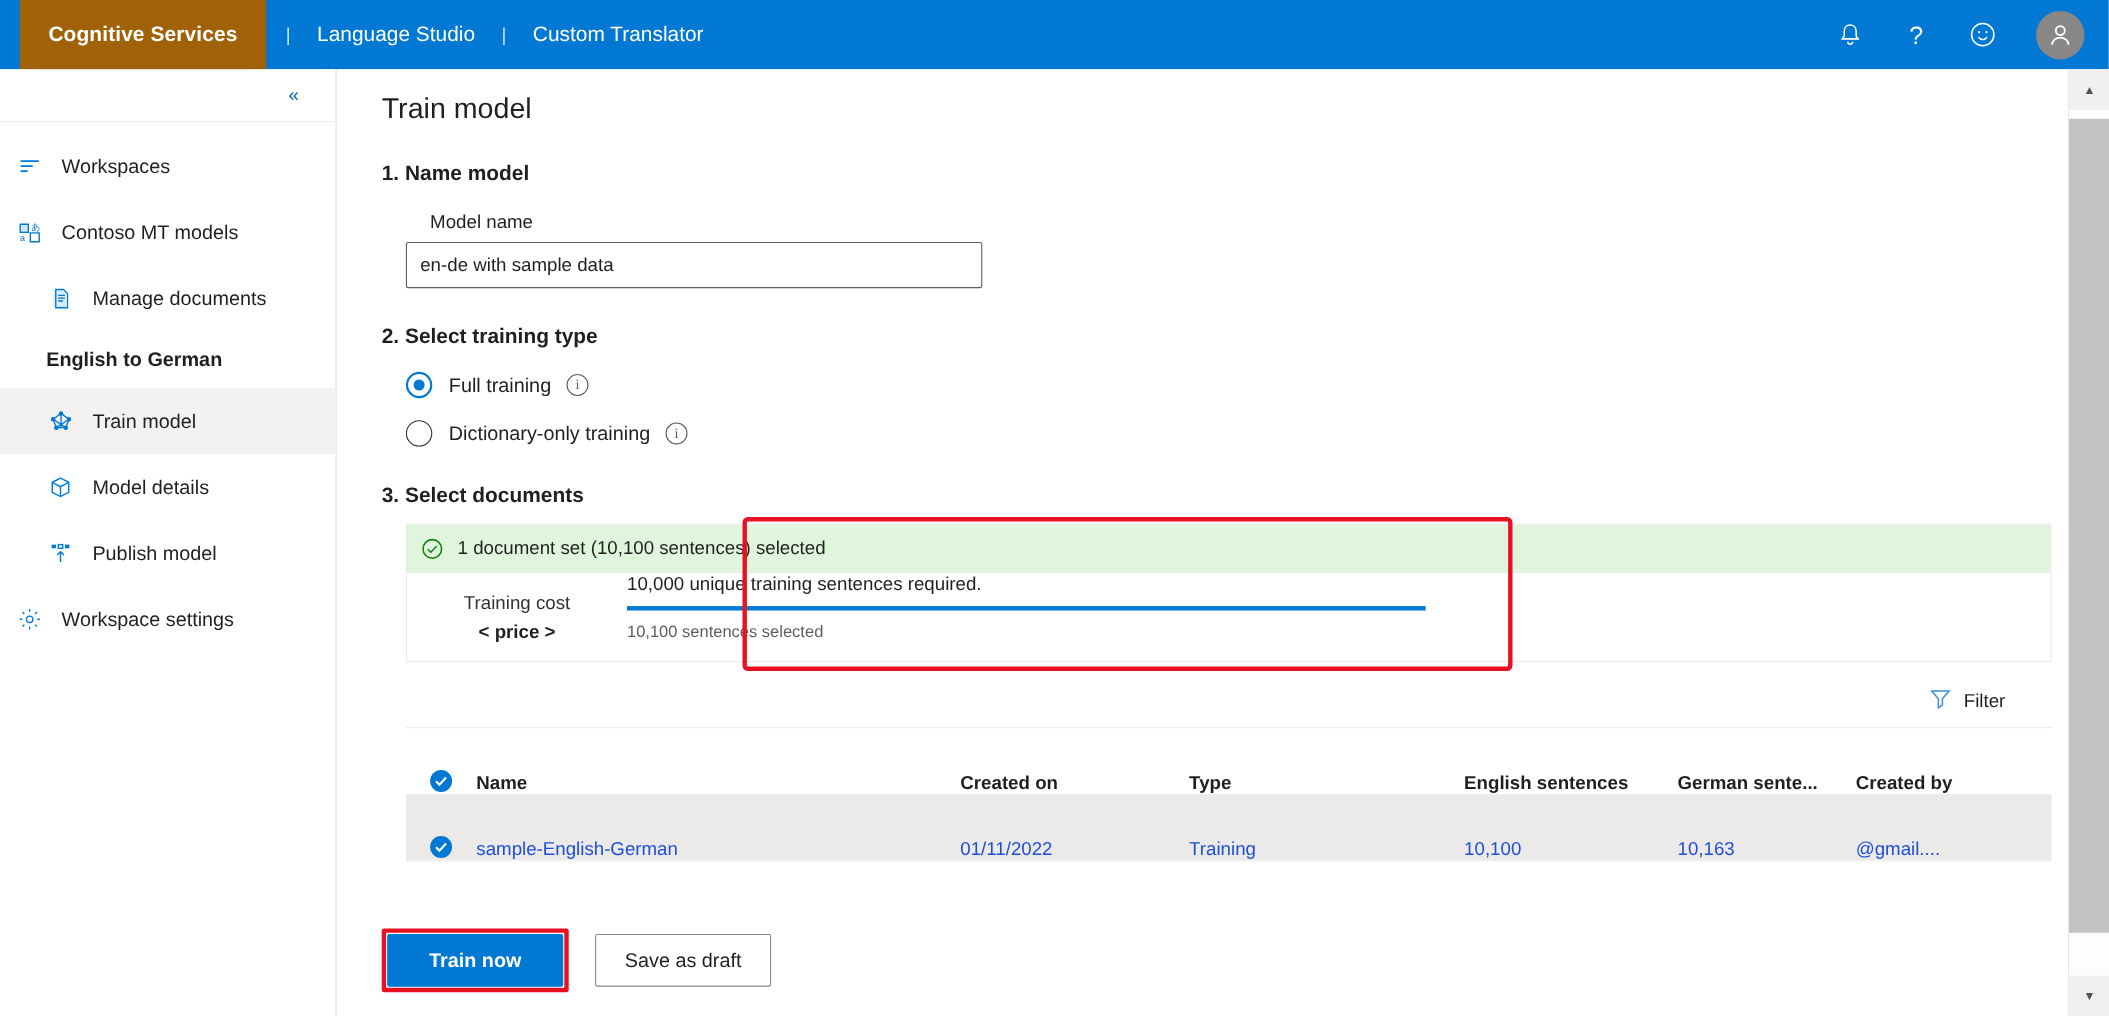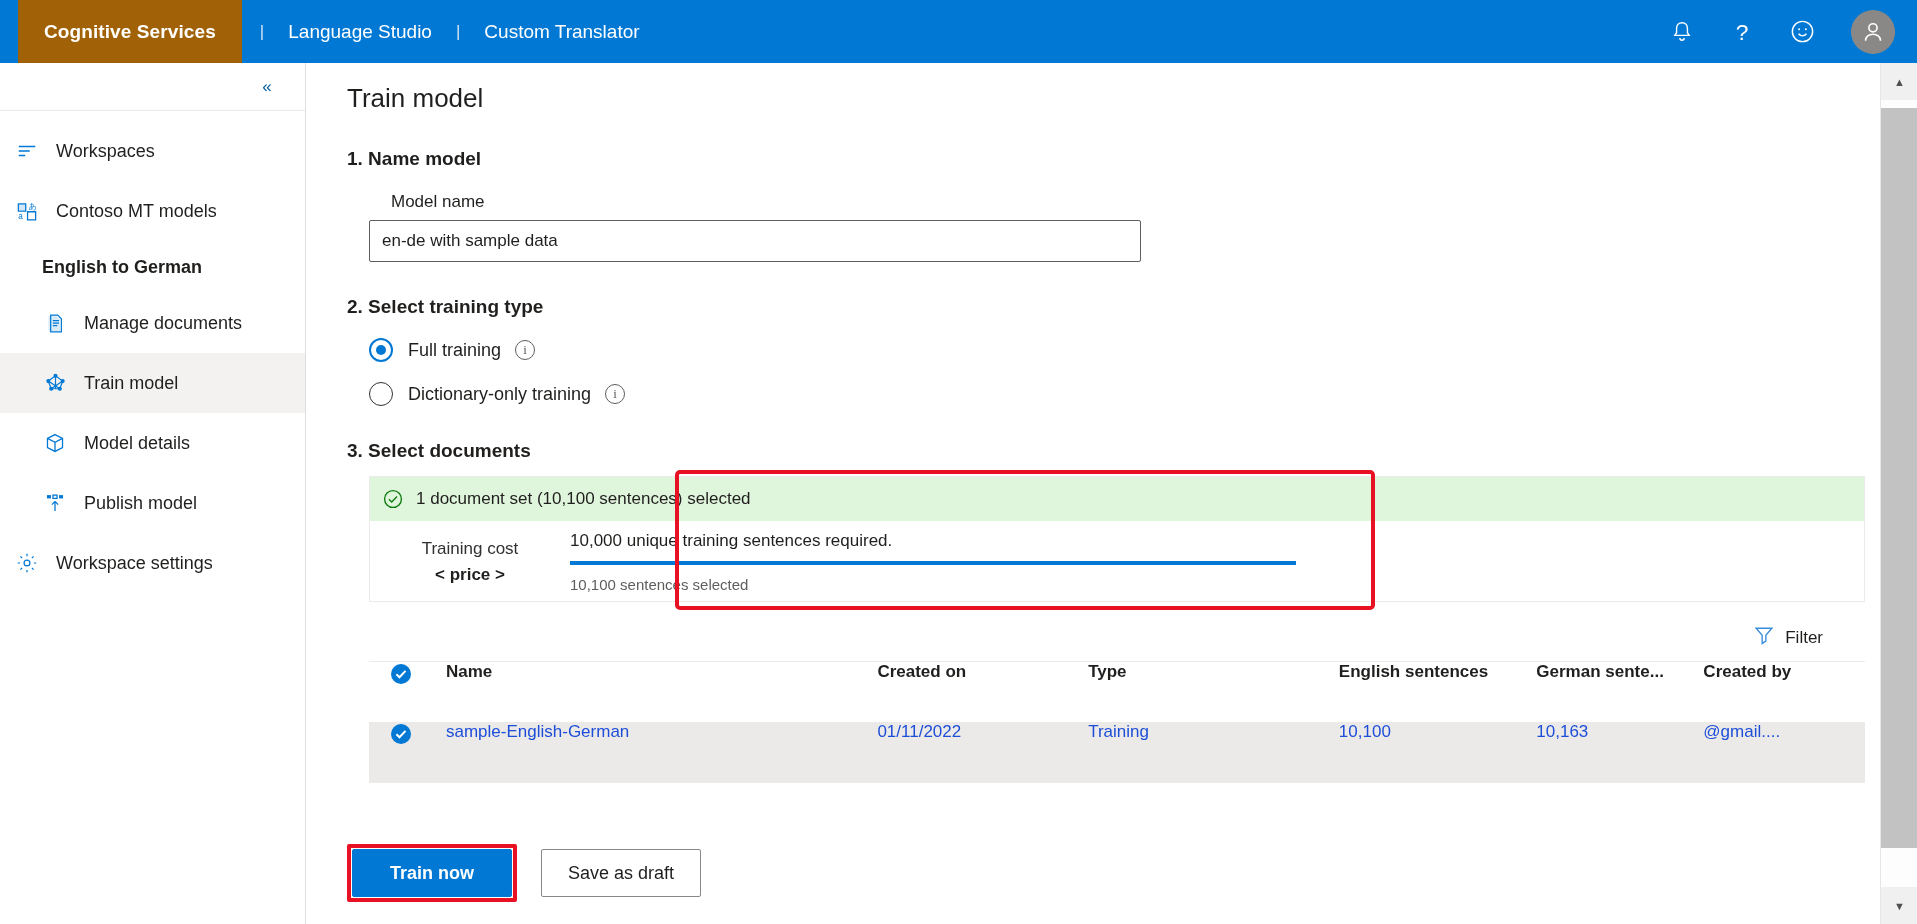--- a/index.html
+++ b/index.html
@@ -89,21 +89,21 @@
   .step-heading {
     font-size: 19px; font-weight: 700; color: #201f1e;
     padding-left: 40px; margin-top: 34px;
   }
 
   .field-label {
     font-size: 17px; color: #201f1e; padding-left: 84px; margin-top: 22px;
   }
   .model-name-input {
     margin-left: 62px; margin-top: 8px;
-    width: 772px; height: 42px;
+    width: 524px; height: 42px;
     border: 1px solid #605e5c; border-radius: 2px;
     font-family: "Liberation Sans", sans-serif;
     font-size: 17px; color: #201f1e; padding: 0 12px;
     background: #ffffff; outline: none;
   }
 
   .radio-row {
     display: flex; align-items: center; margin-left: 62px; margin-top: 20px;
     cursor: pointer;
   }
@@ -136,21 +136,21 @@
     padding-left: 12px; font-size: 17px; color: #201f1e;
   }
   .docset-banner .check-circle { margin-right: 12px; display: flex; }
   .docset-body { display: flex; height: 80px; }
   .cost-col {
     width: 200px; display: flex; flex-direction: column;
     align-items: center; justify-content: center; padding-top: 2px;
   }
   .cost-title { font-size: 17px; color: #323130; }
   .cost-value { font-size: 17px; color: #201f1e; font-weight: 700; margin-top: 6px; }
-  .meter-col { flex: 1; padding-top: 10px; padding-right: 10px; }
+  .meter-col { flex: 1; padding-right: 10px; }
   .meter-title { font-size: 17px; color: #201f1e; }
   .meter-bar {
     height: 4px; background: #edebe9; margin-top: 10px; width: 726px;
     position: relative;
   }
   .meter-fill { position: absolute; left: 0; top: 0; height: 4px; background: #0078d4; width: 100%; }
   .meter-sub { font-size: 15px; color: #605e5c; margin-top: 11px; }
 
   .redbox {
     position: absolute; left: 368px; top: -6px;
@@ -165,21 +165,21 @@
     width: 1558px; padding-right: 40px; margin-top: 18px;
   }
   .filter-btn {
     display: flex; align-items: center; gap: 10px; cursor: pointer;
     font-size: 17px; color: #201f1e; padding: 4px 2px;
   }
 
   
   .doc-table { margin-left: 62px; width: 1496px; margin-top: 6px; }
   .table-head-rule { border-top: 1px solid #edebe9; }
-  .trow { display: flex; align-items: flex-start; height: 60px; gap: 13px; }
+  .trow { display: flex; align-items: flex-end; height: 60px; }
   .trow.head { font-size: 17px; font-weight: 700; color: #201f1e; }
   .trow.body { background: #eceae9; font-size: 17px; color: #1d4ed8; }
   .cell-check {
     width: 64px; min-width: 64px; display: flex; align-items: center;
     justify-content: center; cursor: pointer;
   }
   .c-name { width: 440px; }
   .c-created { width: 208px; }
   .c-type { width: 250px; }
   .c-eng { width: 194px; }
@@ -285,33 +285,33 @@
           <path d="M3 4h7v7H3z" fill="#0078d4" stroke="none" opacity=".18"></path>
           <path d="M2.6 4.2h8v8h-8z"></path>
           <text x="13.5" y="10" font-size="9" fill="#0078d4" stroke="none" font-family="Liberation Sans, sans-serif">あ</text>
           <text x="2.5" y="21" font-size="9" fill="#0078d4" stroke="none" font-family="Liberation Sans, sans-serif">a</text>
           <path d="M12.6 12.8h8.8v8.8h-8.8z"></path>
         </svg>
       </span>
       <span class="nav-label">Contoso MT models</span>
     </div>
 
-    <div class="nav-item section-label">
-      <span class="nav-label">English to German</span>
-    </div>
-
     <div class="nav-item sub">
       <span class="nav-icon">
         <svg width="21" height="21" viewBox="0 0 24 24" fill="none" stroke="#0078d4" stroke-width="1.4">
           <path d="M4 3h9l4 4v14H4z" fill="#0078d4" opacity=".15" stroke="none"></path>
           <path d="M6.5 2.5h8l4.2 4.2v14.8H6.5z"></path>
           <path d="M9 8.6h7M9 11.5h7M9 14.4h5"></path>
         </svg>
       </span>
       <span class="nav-label">Manage documents</span>
+    </div>
+
+    <div class="nav-item section-label">
+      <span class="nav-label">English to German</span>
     </div>
 
     <div class="nav-item sub selected">
       <span class="nav-icon">
         <svg width="23" height="23" viewBox="0 0 24 24" fill="none" stroke="#0078d4" stroke-width="1.25">
           <path d="M4.5 9.5 12 4l7.5 5.5-3 8h-9z"></path>
           <path d="M4.5 9.5 16.5 17.5M19.5 9.5 7.5 17.5M12 4v13.5"></path>
           <circle cx="4.5" cy="9.5" r="1.5" fill="#0078d4"></circle>
           <circle cx="19.5" cy="9.5" r="1.5" fill="#0078d4"></circle>
           <circle cx="7.5" cy="17.5" r="1.5" fill="#0078d4"></circle>

